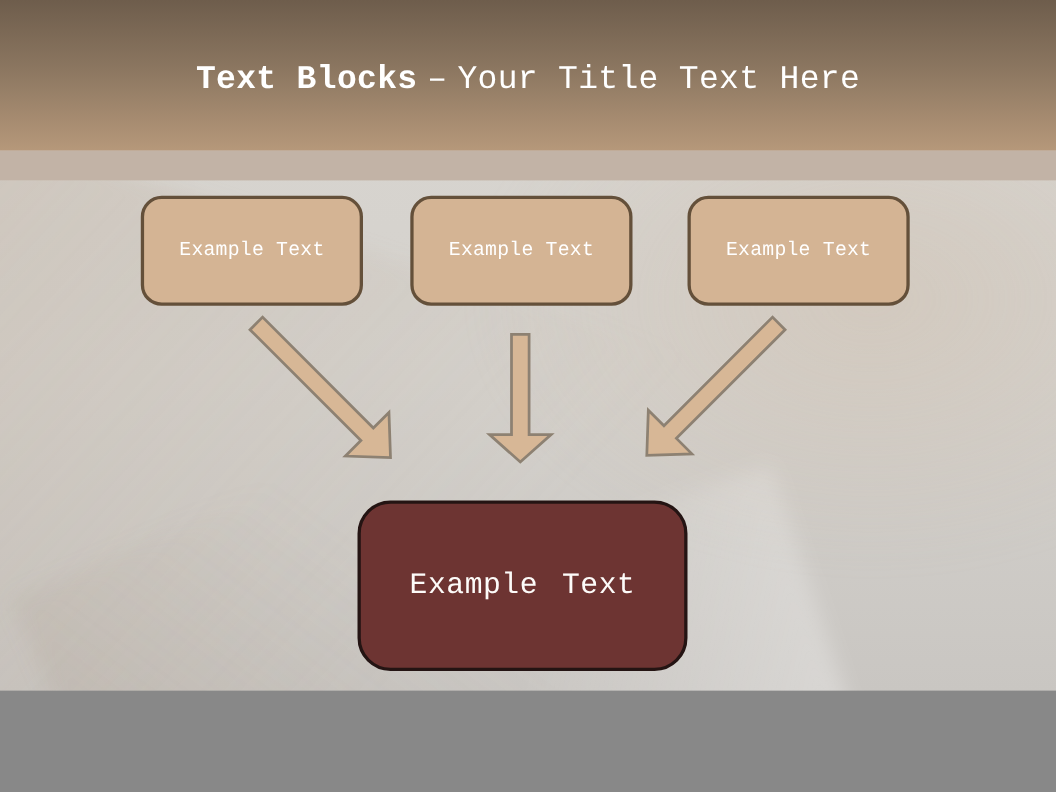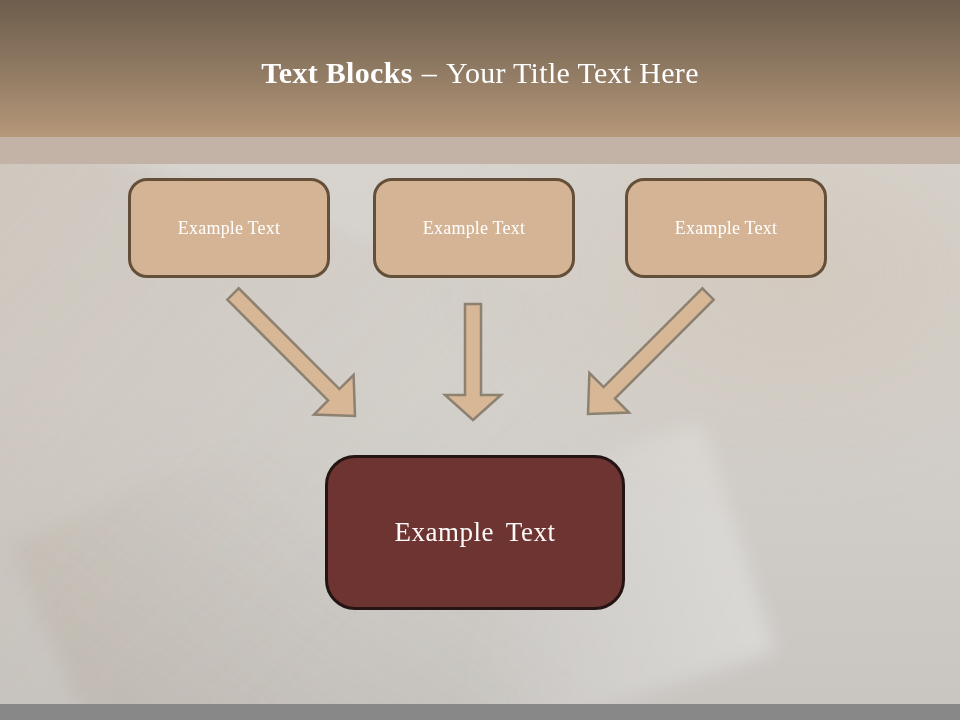--- a/index.html
+++ b/index.html
@@ -1,18 +1,18 @@
 <!DOCTYPE html>
 <html><head>
 <meta charset="utf-8">
 <style>
   html,body{margin:0;padding:0;background:#888;}
   .slide{
-    position:relative;width:960px;height:704px;overflow:hidden;
-    font-family:Liberation Serif, serif;
+    position:relative;width:960px;height:628px;overflow:hidden;
+    font-family:Liberation Mono, monospace;
     background:linear-gradient(180deg,#d9d6d1 0%,#d4d1cc 55%,#c9c6c2 100%);
   }
   
   .header{
     position:absolute;left:0;top:0;width:960px;height:137px;
     background:linear-gradient(180deg,#6e5d4c 0%,#8b7660 45%,#b6987a 100%);
     display:flex;align-items:center;justify-content:center;
   }
   .title{color:#ffffff;font-size:30px;letter-spacing:.3px;padding-top:8px;white-space:nowrap;}
   .t-bold{font-weight:700;}

